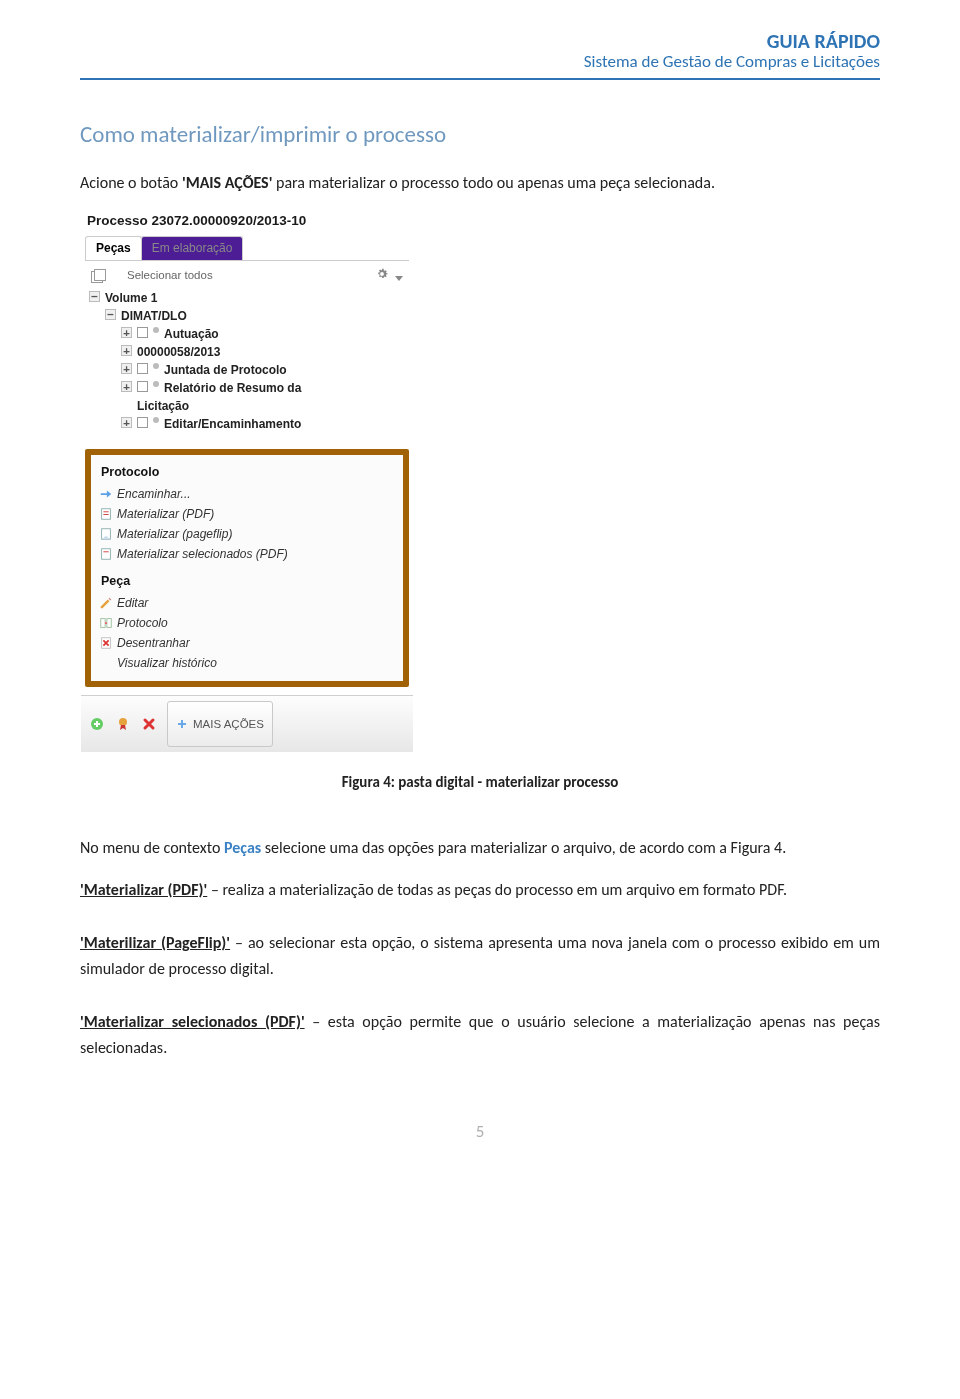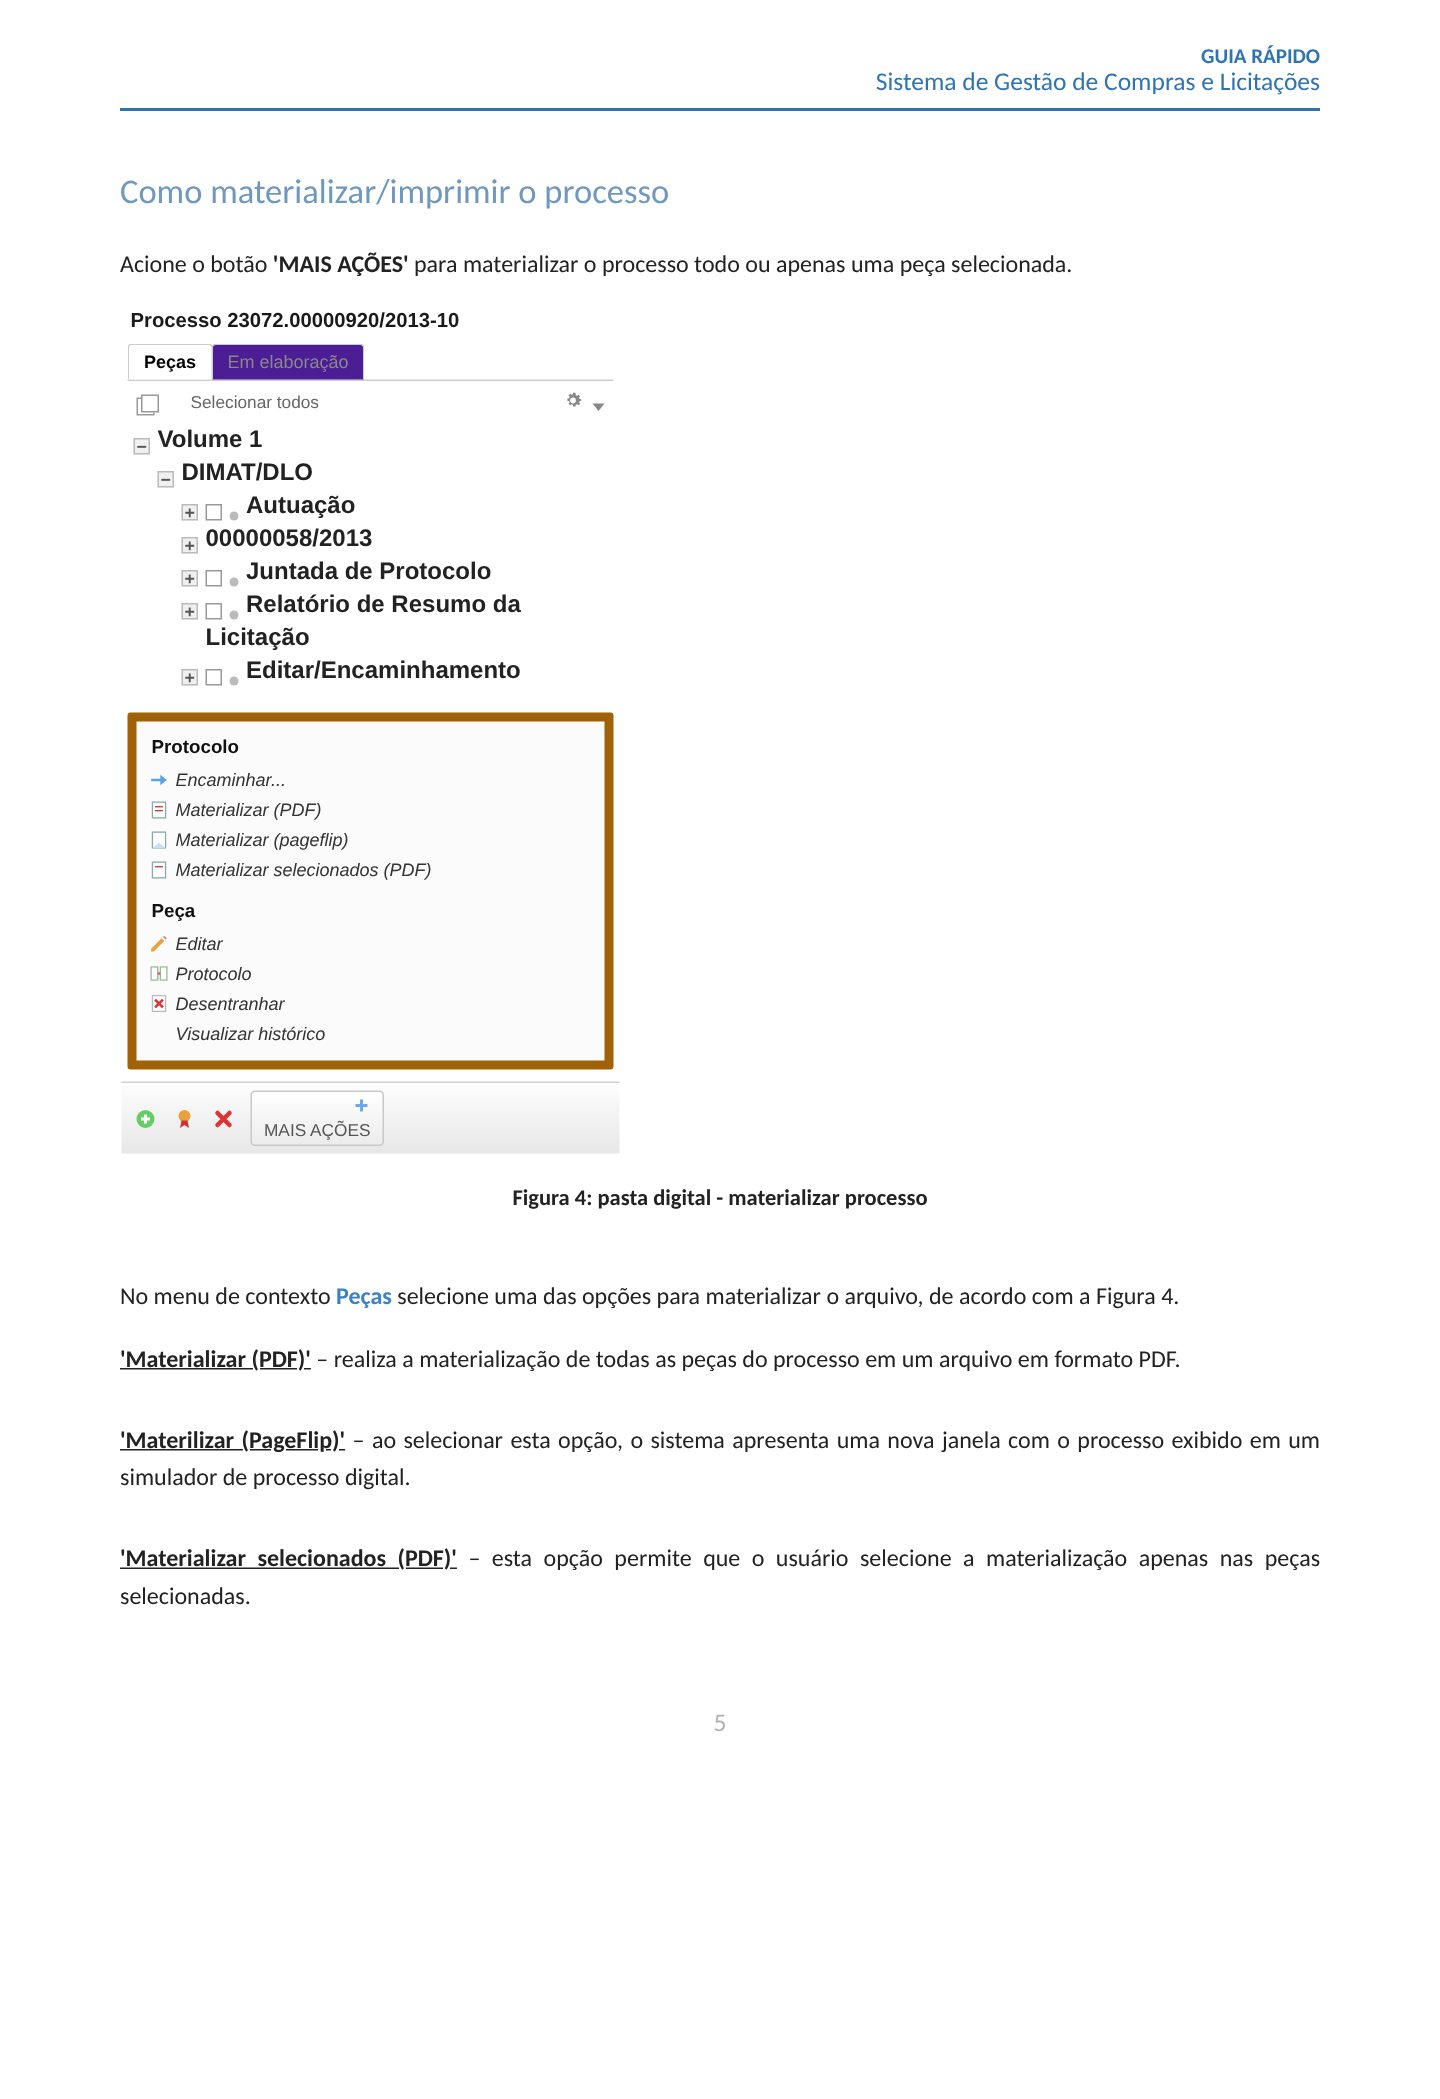--- a/index.html
+++ b/index.html
@@ -13,21 +13,21 @@
   .page {
     padding: 30px 80px 40px 80px;
   }
   .header-block {
     text-align: right;
     margin-bottom: 6px;
   }
   .header-title {
     color: #2E74B5;
     font-weight: bold;
-    font-size: 14px;
+    font-size: 20px;
     line-height: 1.1;
   }
   .header-sub {
     color: #2E74B5;
     font-size: 17px;
     line-height: 1.2;
   }
   .header-rule {
     height: 2px;
     background: #2E74B5;
@@ -126,24 +126,24 @@
     border-right: 4px solid transparent;
     border-top: 5px solid #888;
     display: inline-block;
     margin-left: 3px;
   }
   .tree {
     padding: 2px 6px 10px 8px;
   }
   .tree-row {
     display: flex;
-    align-items: flex-end;
+    align-items: flex-start;
     gap: 5px;
     padding: 2px 0;
-    font-size: 16px;
+    font-size: 12px;
     color: #222;
   }
   .tree-row.bold { font-weight: bold; }
   .ind0 { padding-left: 0; }
   .ind1 { padding-left: 16px; }
   .ind2 { padding-left: 32px; }
   .ind3 { padding-left: 48px; }
   .expander {
     width: 11px; height: 11px;
     display: inline-flex;
@@ -219,30 +219,29 @@
 
   .bottom-bar {
     display: flex;
     align-items: center;
     gap: 10px;
     background: linear-gradient(#fdfdfd,#e7e7e7);
     border-top: 1px solid #cfcfcf;
     padding: 5px 8px;
   }
   .bb-btn {
-    padding: 3px 8px;
+    padding: 16px 8px;
     border: 1px solid #c9c9c9;
     border-radius: 3px;
     background: linear-gradient(#fff,#ececec);
     font-size: 11.5px;
     color: #555;
     display: inline-flex;
-    align-items: flex-end;
+    align-items: flex-start;
     gap: 5px;
-    flex-direction: column;
   }
   .bb-ic {
     width: 16px; height: 16px;
     display: inline-flex; align-items: center; justify-content: center;
   }
 
   .page-num {
     text-align: center;
     color: #b0b0b0;
     font-size: 17px;

